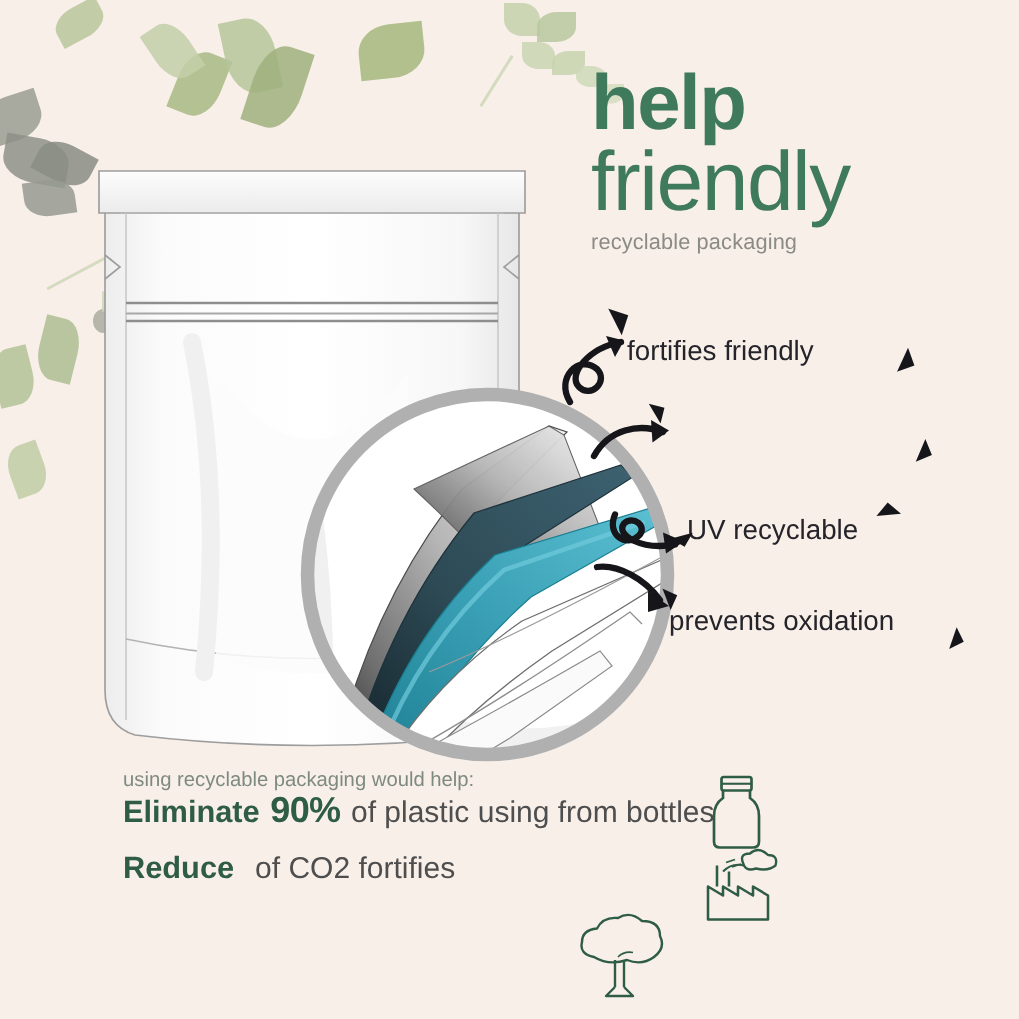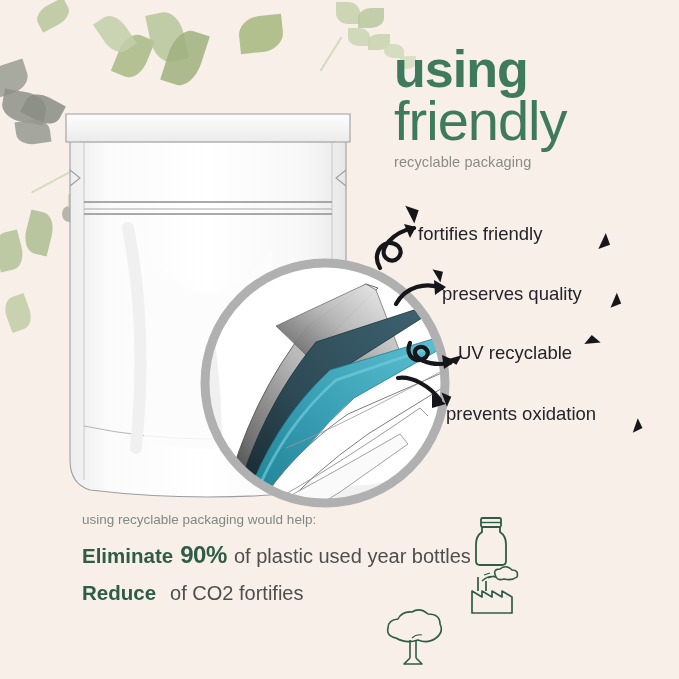--- a/index.html
+++ b/index.html
@@ -32,21 +32,21 @@
   }
 
   
   .feat{
     position:absolute;font-size:18.5px;color:#24242a;white-space:nowrap;
   }
   .tick{position:absolute;color:#15151a;font-weight:bold;line-height:1;}
 
   
   .stats{position:absolute;left:82px;top:512px;width:520px;}
-  .stats-intro{font-size:13.5px;color:#7e8a80;margin-bottom:14px;}
+  .stats-intro{font-size:13.5px;color:#7e8a80;}
   .stat-row{
     display:flex;align-items:baseline;height:40px;
     font-size:20.5px;color:#4a4a4a;white-space:nowrap;text-align:right;
   }
   .stat-verb{font-weight:bold;color:#2f5c44;font-size:20.5px;margin-right:7px;}
   .stat-num{font-weight:bold;color:#2f5c44;font-size:24px;letter-spacing:-.4px;}
   .stat-tail{margin-left:7px;color:#4e4e4e;font-size:20px;}
 
   .icon-abs{position:absolute;}
 </style>
@@ -197,45 +197,44 @@
 
   <svg class="icon-abs" style="left:394px;top:372px;" width="62" height="40" viewBox="0 0 62 40">
     <path d="M4 6 C18 4 36 14 46 28" fill="none" stroke="#15151a" stroke-width="4.2" stroke-linecap="round"></path>
     <path d="M38 22 L52 32 L38 36 Z" fill="#15151a"></path>
   </svg>
 
   <div class="feat" style="left:418px;top:223px;">fortifies friendly</div>
   <div class="tick" style="left:404px;top:205px;font-size:17px;transform:rotate(18deg);">◥</div>
   <div class="tick" style="left:596px;top:232px;font-size:15px;transform:rotate(-20deg);">◢</div>
 
-  <div class="feat" style="left:442px;top:283px;">preserves quality</div>
   <div class="tick" style="left:432px;top:268px;font-size:13px;transform:rotate(14deg);">◥</div>
   <div class="tick" style="left:608px;top:292px;font-size:14px;transform:rotate(-22deg);">◢</div>
 
   <div class="feat" style="left:458px;top:342px;">UV recyclable</div>
   <div class="tick" style="left:450px;top:350px;font-size:13px;transform:rotate(30deg);">◢</div>
   <div class="tick" style="left:588px;top:335px;font-size:14px;transform:rotate(40deg);">◤</div>
 
   <div class="feat" style="left:446px;top:403px;">prevents oxidation</div>
   <div class="tick" style="left:440px;top:392px;font-size:13px;transform:rotate(24deg);">◥</div>
   <div class="tick" style="left:630px;top:418px;font-size:13px;transform:rotate(-26deg);">◢</div>
 
   <div class="headline">
-    <div class="h-earth">using</div>
+    <div class="h-earth">help</div>
     <div class="h-friendly">friendly</div>
     <div class="h-sub">recyclable packaging</div>
   </div>
 
   <div class="stats">
     <div class="stats-intro">using recyclable packaging would help:</div>
 
     <div class="stat-row">
       <span class="stat-verb">Eliminate</span>
       <span class="stat-num">90%</span>
-      <span class="stat-tail">of plastic used year bottles</span>
+      <span class="stat-tail">of plastic using from bottles</span>
     </div>
 
     <div class="stat-row">
       <span class="stat-verb">Reduce</span>
       <span class="stat-tail">of CO2 fortifies</span>
     </div>
 
   </div>
 
   <svg class="icon-abs" style="left:470px;top:516px;" width="42" height="52" viewBox="0 0 42 52">

